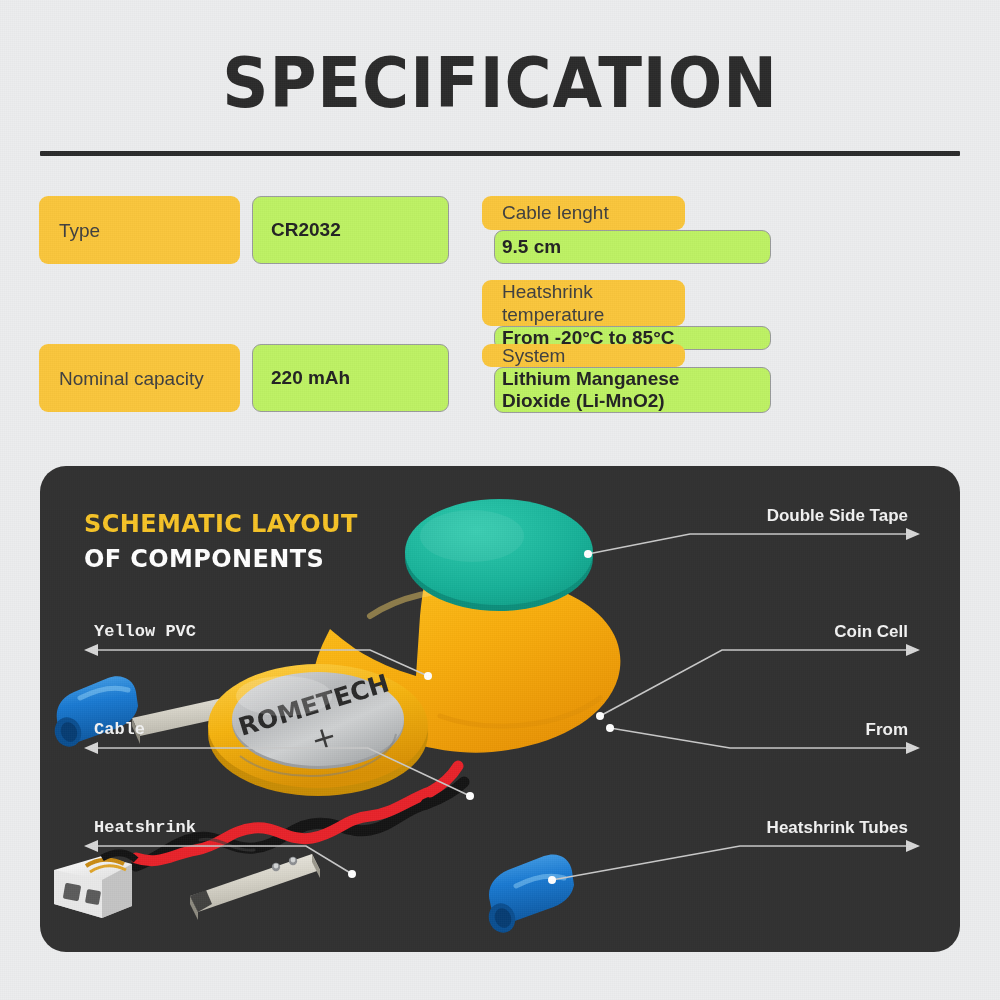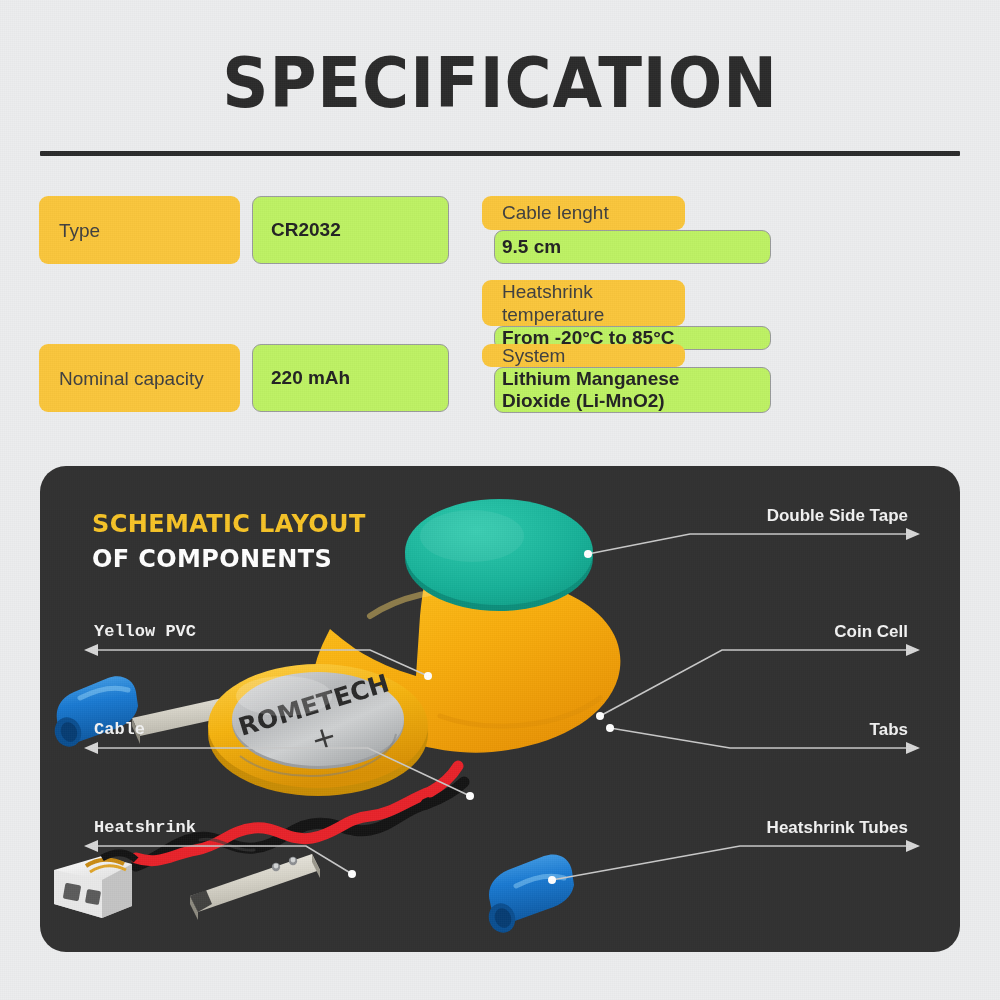--- a/index.html
+++ b/index.html
@@ -70,21 +70,21 @@
   .panel{
     position:absolute;left:40px;top:466px;width:920px;height:486px;
     background:#2f2f2f;border-radius:26px;overflow:hidden;
   }
   .panel-grain{
     position:absolute;inset:0;opacity:.5;
     background-image:
       repeating-linear-gradient(0deg, rgba(255,255,255,.035) 0 1px, rgba(0,0,0,.05) 1px 2px),
       repeating-linear-gradient(90deg, rgba(255,255,255,.03) 0 1px, rgba(0,0,0,.045) 1px 2px);
   }
-  .panel-head{position:absolute;left:52px;top:43px;z-index:6;}
+  .panel-head{position:absolute;left:44px;top:43px;z-index:6;}
   .ph1{
     font-family:"DejaVu Sans", sans-serif;font-weight:700;
     font-size:25px;letter-spacing:.4px;color:#f6c327;line-height:30px;
     transform:scaleX(.96);transform-origin:left center;
   }
   .ph2{
     font-family:"DejaVu Sans", sans-serif;font-weight:700;
     font-size:25px;letter-spacing:.4px;color:#ffffff;line-height:30px;margin-top:5px;
     transform:scaleX(.96);transform-origin:left center;
   }
@@ -334,21 +334,21 @@
       <div class="ctext">Heatshrink</div>
     </div>
 
     <div class="callout cright" style="left:610px;top:24px;width:260px;height:44px;">
       <div class="ctext">Double Side Tape</div>
     </div>
     <div class="callout cright" style="left:610px;top:140px;width:260px;height:44px;">
       <div class="ctext">Coin Cell</div>
     </div>
     <div class="callout cright" style="left:610px;top:238px;width:260px;height:44px;">
-      <div class="ctext">Tabs</div>
+      <div class="ctext">From</div>
     </div>
     <div class="callout cright" style="left:610px;top:336px;width:260px;height:44px;text-decoration:underline;">
       <div class="ctext">Heatshrink Tubes</div>
     </div>
 
   </div>
 </div>
 
 <div class="grain"></div>
 

